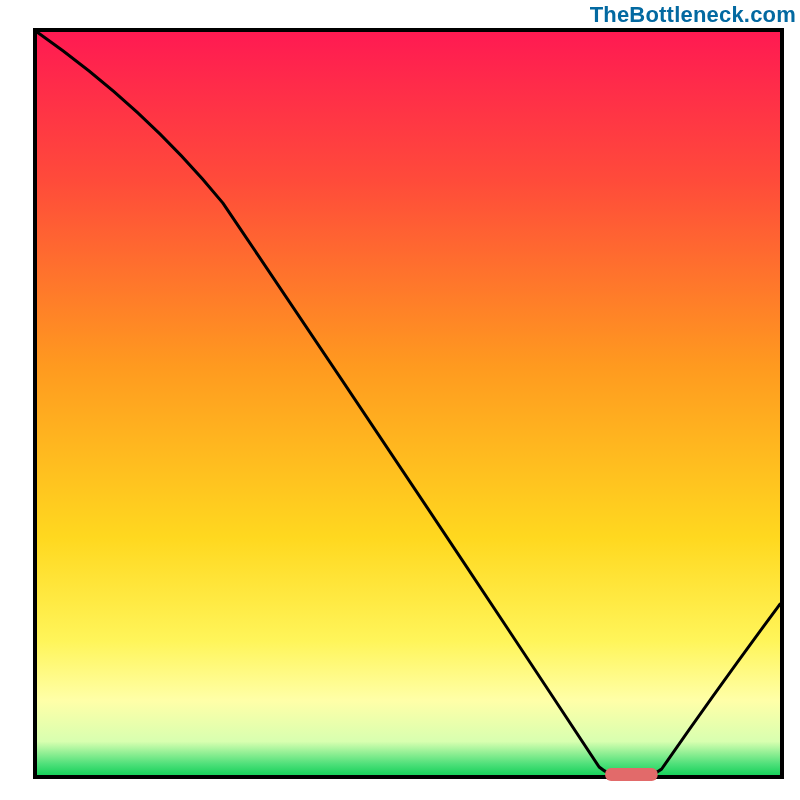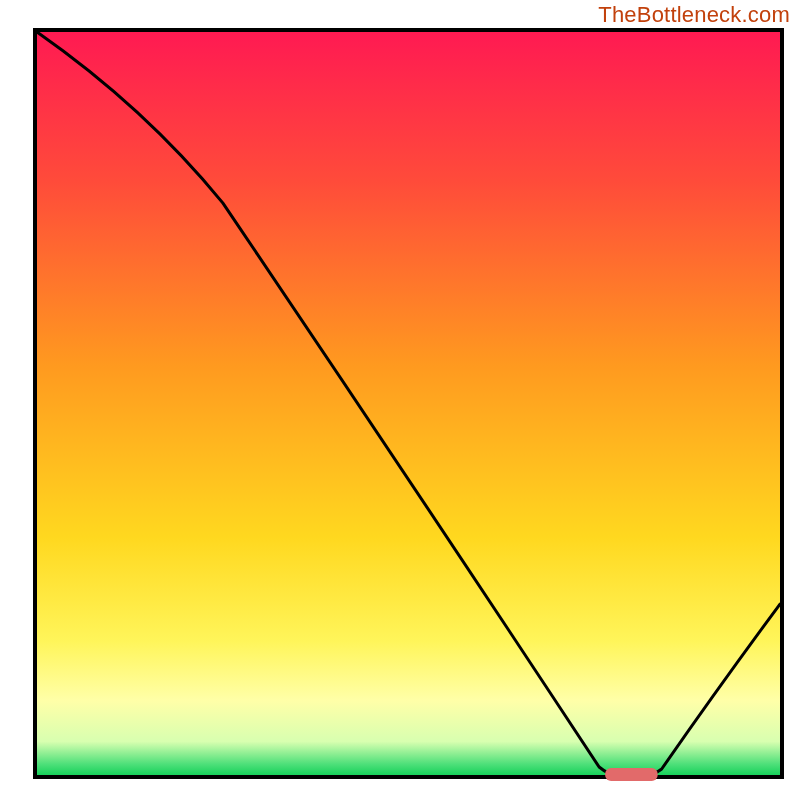--- a/index.html
+++ b/index.html
@@ -11,24 +11,24 @@
     font-family: Arial, Helvetica, sans-serif;
   }
   .container {
     position: relative;
     width: 800px;
     height: 800px;
   }
   .watermark {
     position: absolute;
     top: 2px;
-    right: 10px;
+    right: 4px;
     font-size: 22px;
-    font-weight: 400;
-    color: #c2410c;
+    font-weight: 700;
+    color: #0369a1;
     letter-spacing: 0.2px;
   }
   svg {
     display: block;
   }
 </style>
 </head>
 <body>
 
 <div class="container">

